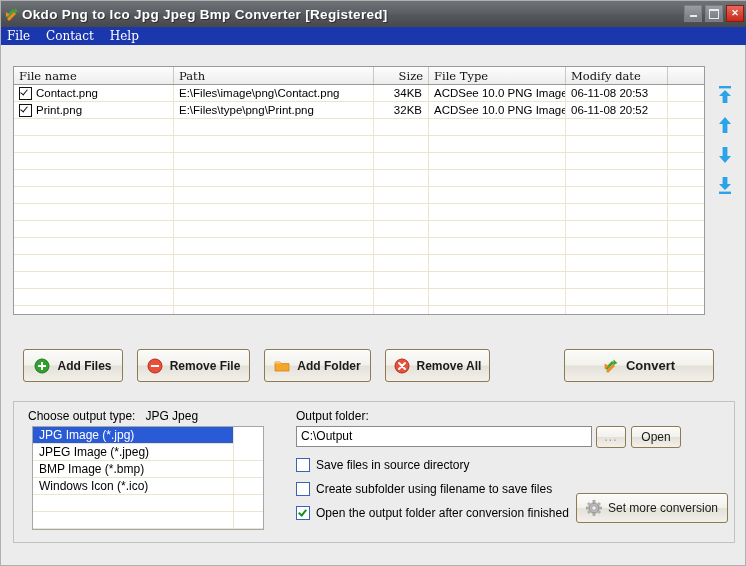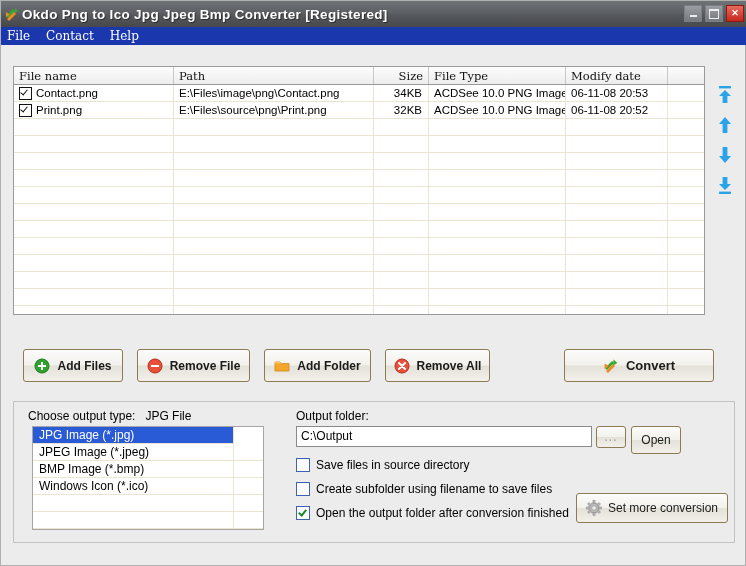--- a/index.html
+++ b/index.html
@@ -229,21 +229,21 @@
     box-sizing: border-box;
     font-size: 12px; color: #000;
     padding: 0 4px; line-height: 19px;
     white-space: nowrap; overflow: hidden;
   }
   .btn-dots {
     position: absolute; left: 582px; top: 24px; width: 30px; height: 22px;
     font-weight: normal; color: #9a9a9a; letter-spacing: 1px; font-size: 12px;
   }
   .btn-open {
-    position: absolute; left: 617px; top: 24px; width: 50px; height: 28px;
+    position: absolute; left: 617px; top: 24px; width: 50px; height: 22px;
     font-weight: normal; font-size: 12px;
   }
   .opt {
     position: absolute; left: 282px;
     display: flex; align-items: center; height: 16px;
   }
   .opt1 { top: 55px; }
   .opt2 { top: 79px; }
   .opt3 { top: 103px; }
   .opt-label { font-size: 12px; color: #000; }
@@ -304,21 +304,21 @@
           <div class="fl-td c-size num">34KB</div>
           <div class="fl-td c-type">ACDSee 10.0 PNG Image</div>
           <div class="fl-td c-date">06-11-08 20:53</div>
           <div class="fl-td c-extra"></div>
         </div>
         <div class="fl-row">
           <div class="fl-td c-name">
             <span class="row-chk"></span>
             <span>Print.png</span>
           </div>
-          <div class="fl-td c-path">E:\Files\source\png\Print.png</div>
+          <div class="fl-td c-path">E:\Files\type\png\Print.png</div>
           <div class="fl-td c-size num">32KB</div>
           <div class="fl-td c-type">ACDSee 10.0 PNG Image</div>
           <div class="fl-td c-date">06-11-08 20:52</div>
           <div class="fl-td c-extra"></div>
         </div>
         <div class="fl-row">
           <div class="fl-td c-name"></div>
           <div class="fl-td c-path"></div>
           <div class="fl-td c-size num"></div>
           <div class="fl-td c-type"></div>
@@ -495,21 +495,21 @@
       </svg>
     </span>
     <span>Convert</span>
   </div>
 
   <div class="groupbox">
 
     <div class="gb-label">
       <span>Choose output type:</span>
       &nbsp;
-      <span>JPG File</span>
+      <span>JPG Jpeg</span>
     </div>
 
     <div class="type-list">
       <div class="tl-inner">
         <div class="tl-colline"></div>
         <div id="type-options">
             <div class="tl-item sel">JPG Image (*.jpg)</div>
             <div class="tl-item">JPEG Image (*.jpeg)</div>
             <div class="tl-item">BMP Image (*.bmp)</div>
             <div class="tl-item">Windows Icon (*.ico)</div>

